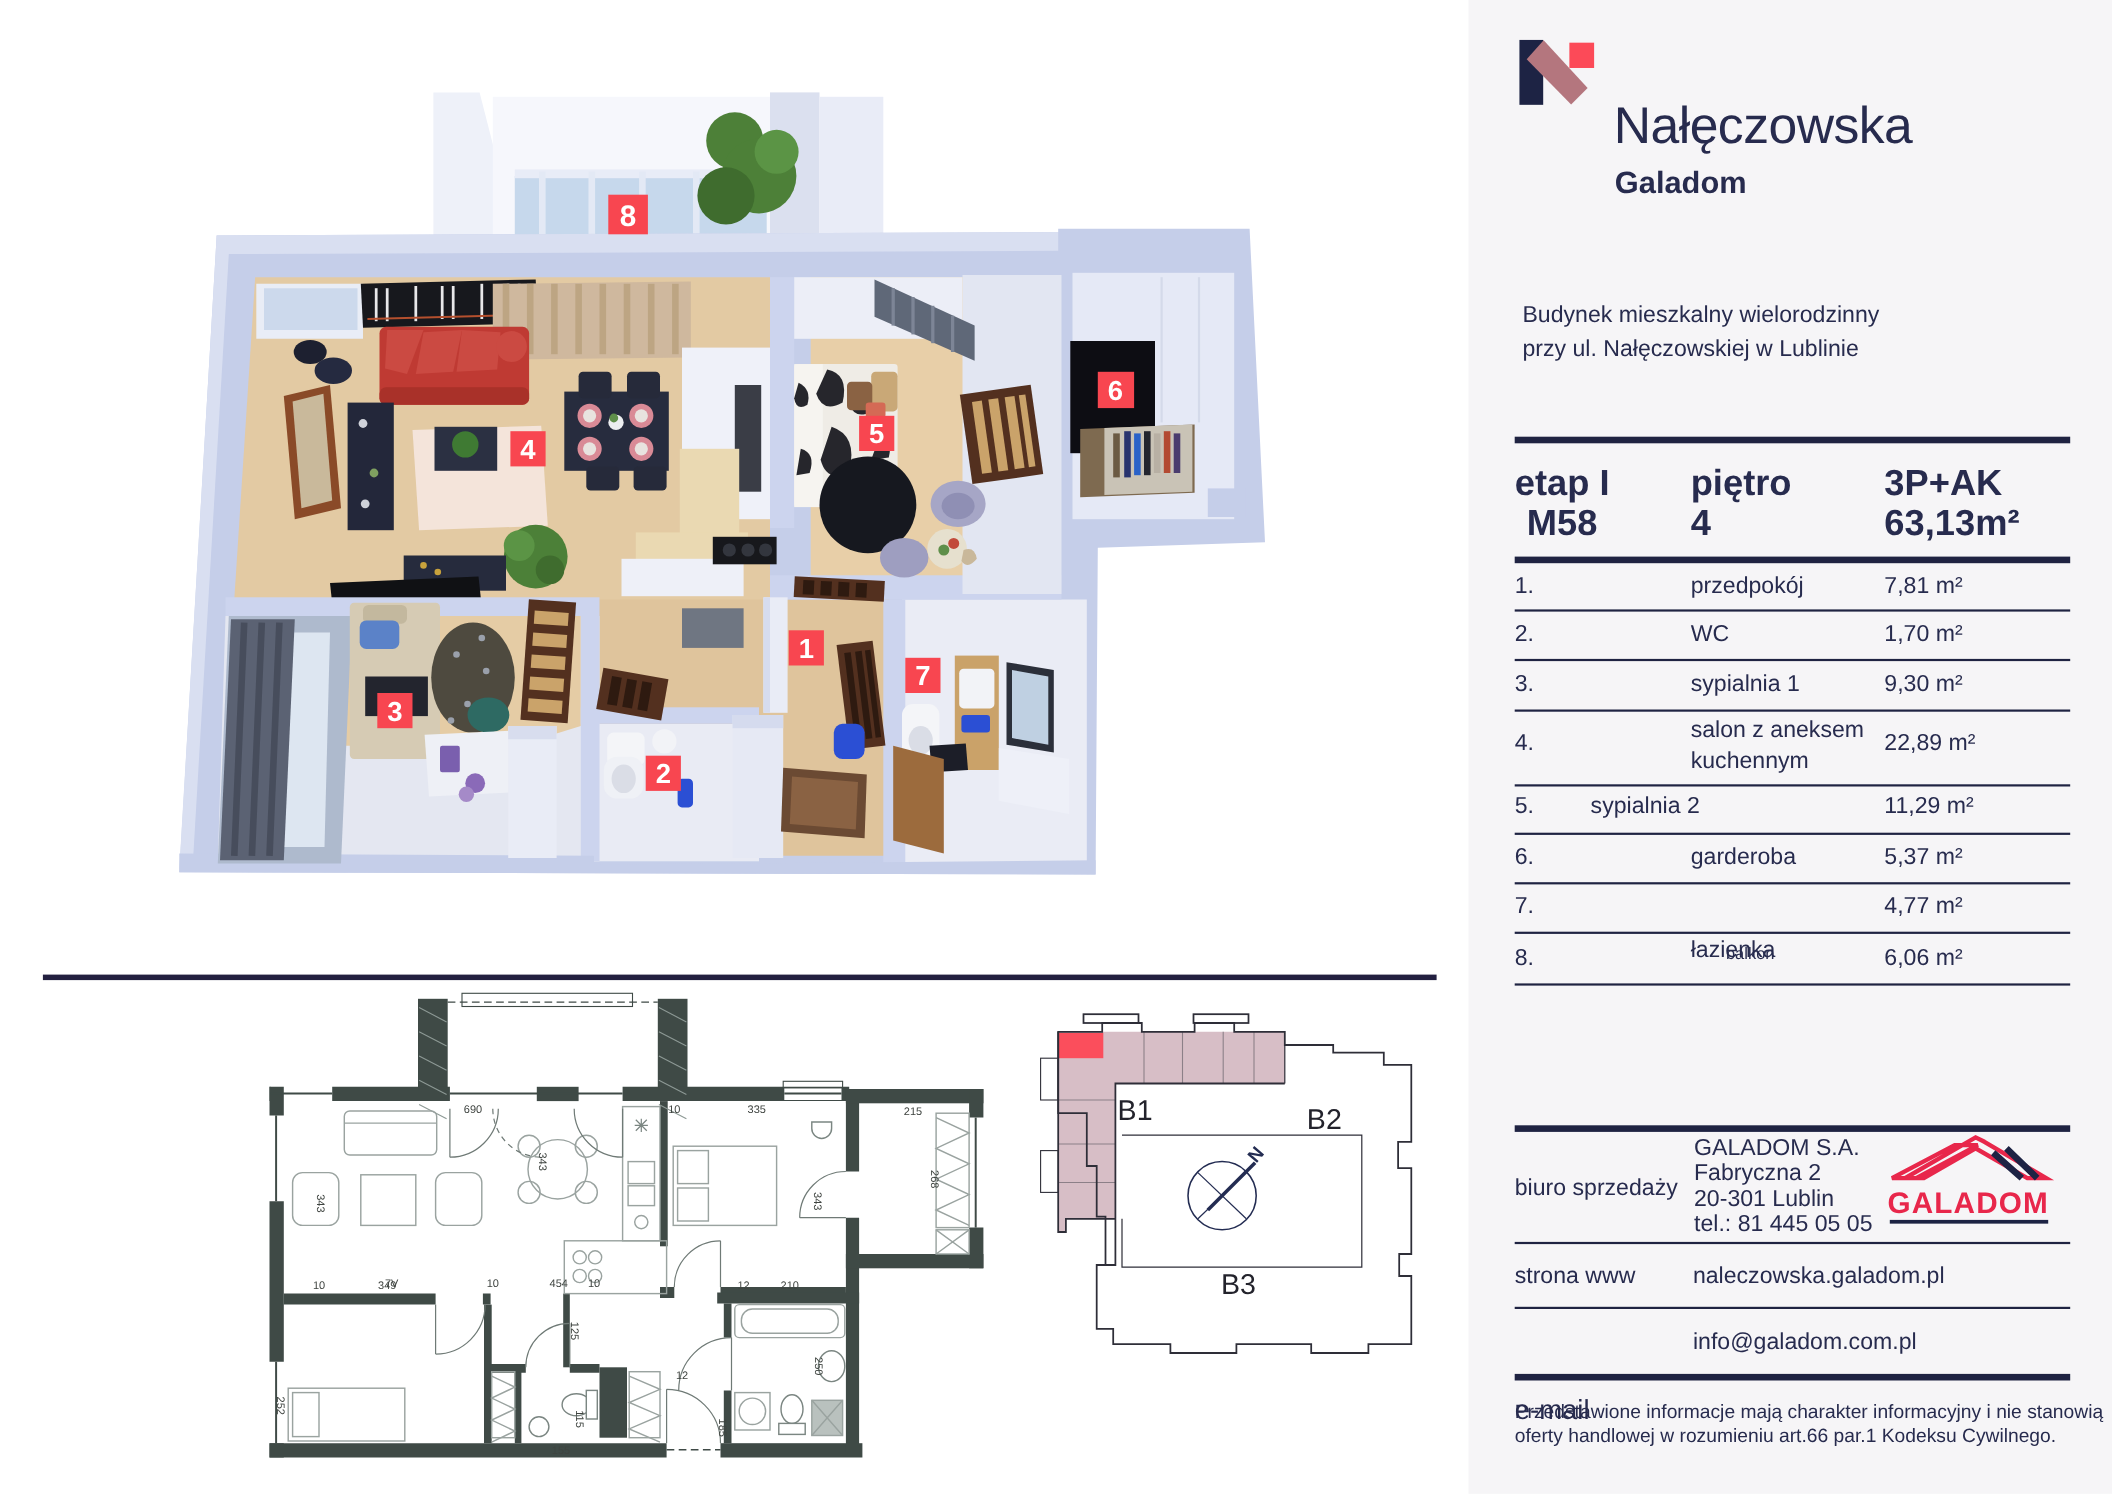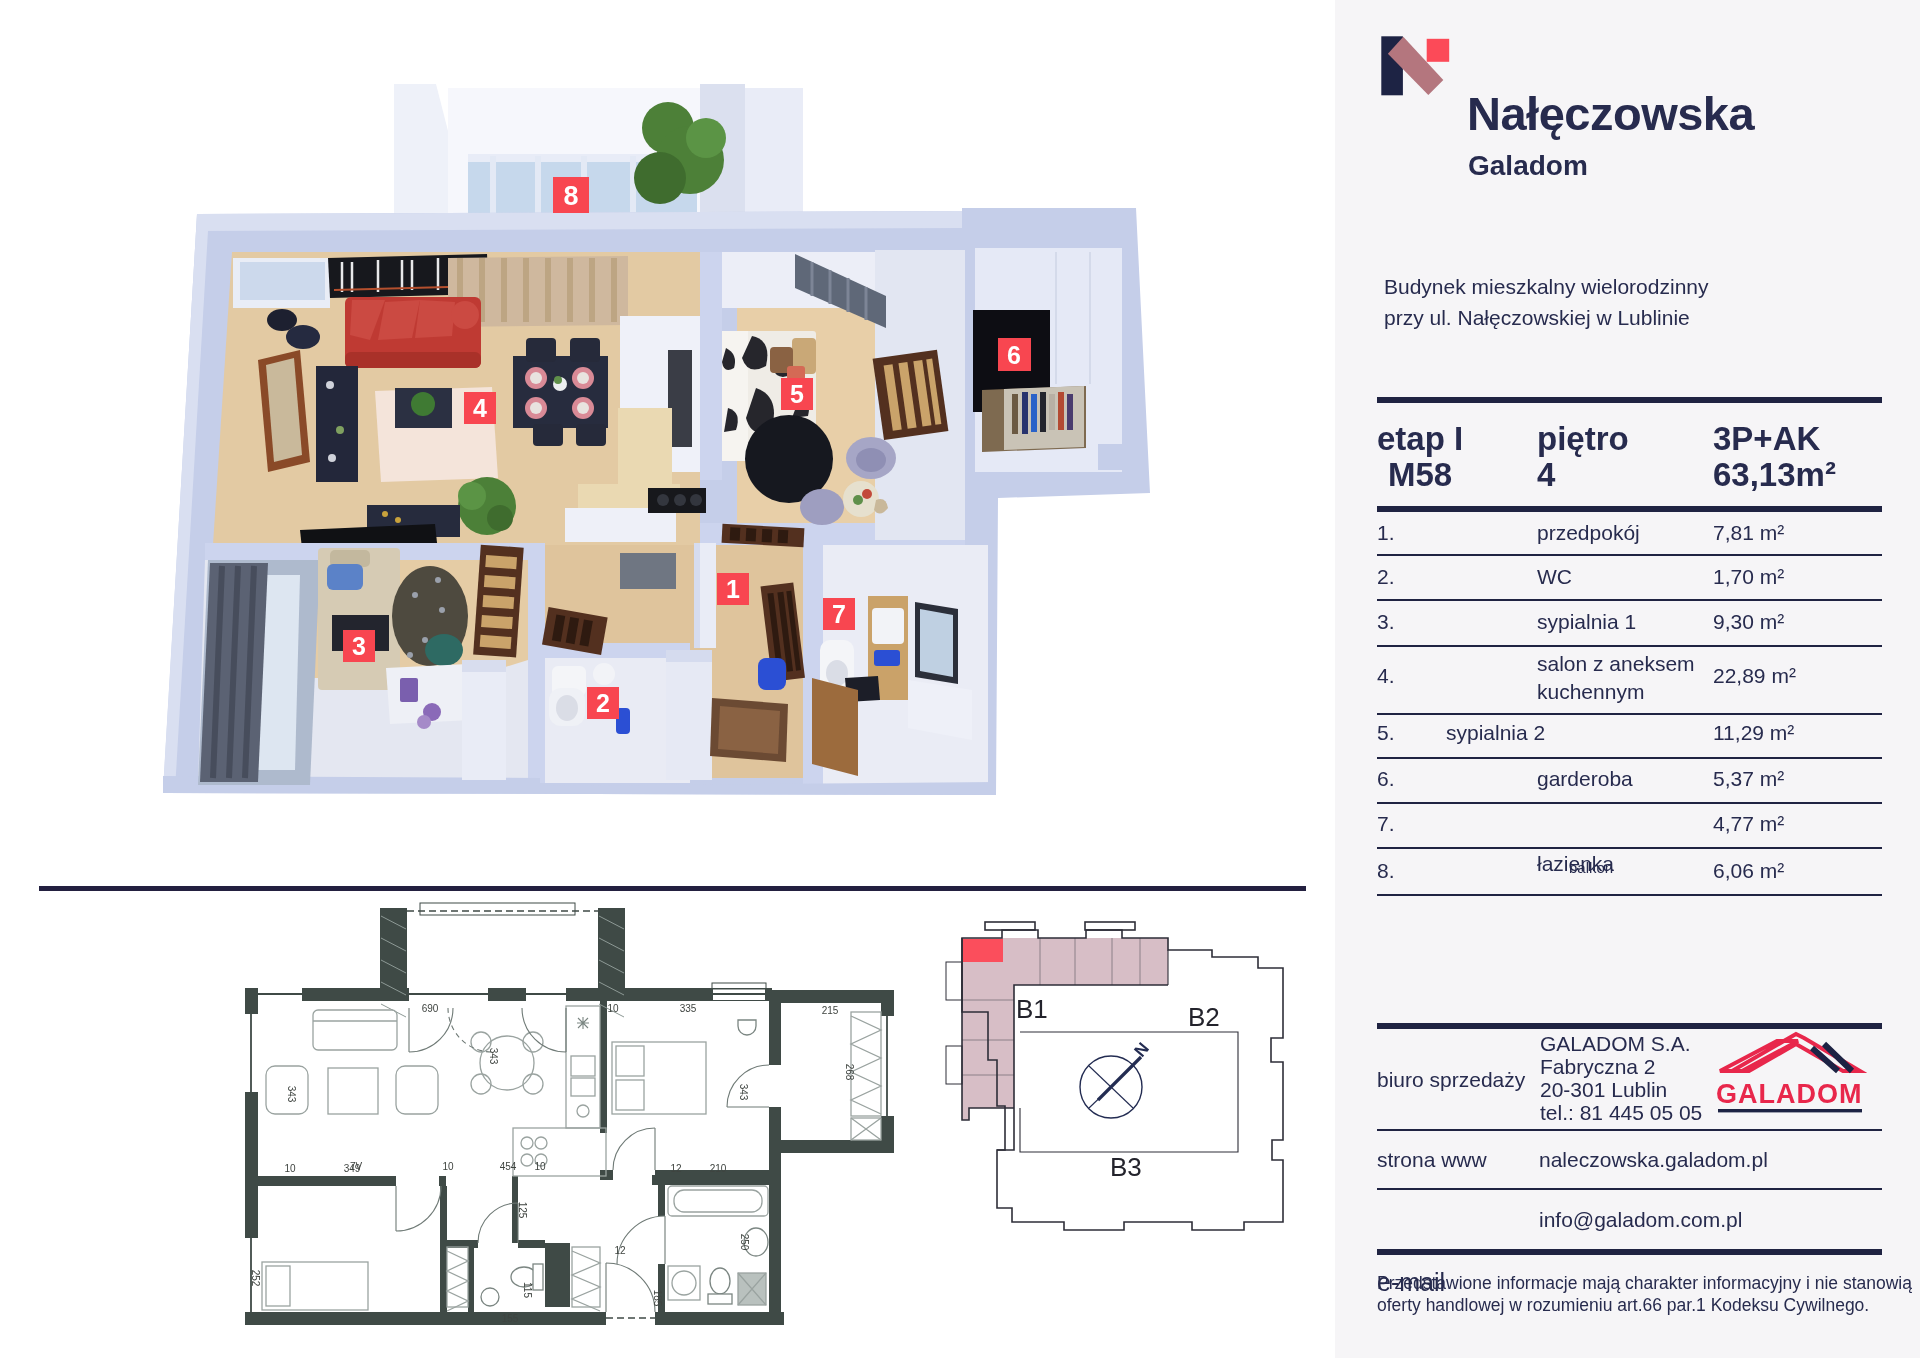--- a/index.html
+++ b/index.html
@@ -596,21 +596,21 @@
 
 <svg class="abs" style="left:1370px;top:25px" width="160" height="90" viewBox="0 0 160 90">
 
   <rect x="11.3" y="11.3" width="21.6" height="59" fill="#1d2344"></rect>
 
   <polygon points="33.3,11.7 73.3,55 58.3,70 17.9,28.8" fill="#b4767e"></polygon>
 
   <rect x="56.7" y="13.8" width="22.5" height="23" fill="#fc4a58"></rect>
 </svg>
 
-<div class="abs navy" style="left:1467px;top:86px;font-size:47px;font-weight:bold;letter-spacing:-0.5px;">Nałęczowska</div>
+<div class="abs navy" style="left:1467px;top:86px;font-size:47px;font-weight:normal;letter-spacing:-0.5px;">Nałęczowska</div>
 
 <div class="abs navy" style="left:1468px;top:150px;font-size:28px;font-weight:bold;">Galadom</div>
 
 <div class="abs navy" style="left:1384px;top:271px;font-size:21px;line-height:31px;">Budynek mieszkalny wielorodzinny<br>przy ul. Nałęczowskiej w Lublinie</div>
 
 <div class="rule" style="left:1377px;top:397px;width:505px;height:6px;"></div>
 <div class="rule" style="left:1377px;top:506px;width:505px;height:6px;"></div>
 
 <div class="abs navy" style="left:1377px;top:421px;font-size:33px;font-weight:bold;line-height:36px;text-align:center;">etap I<br>M58</div>
 

